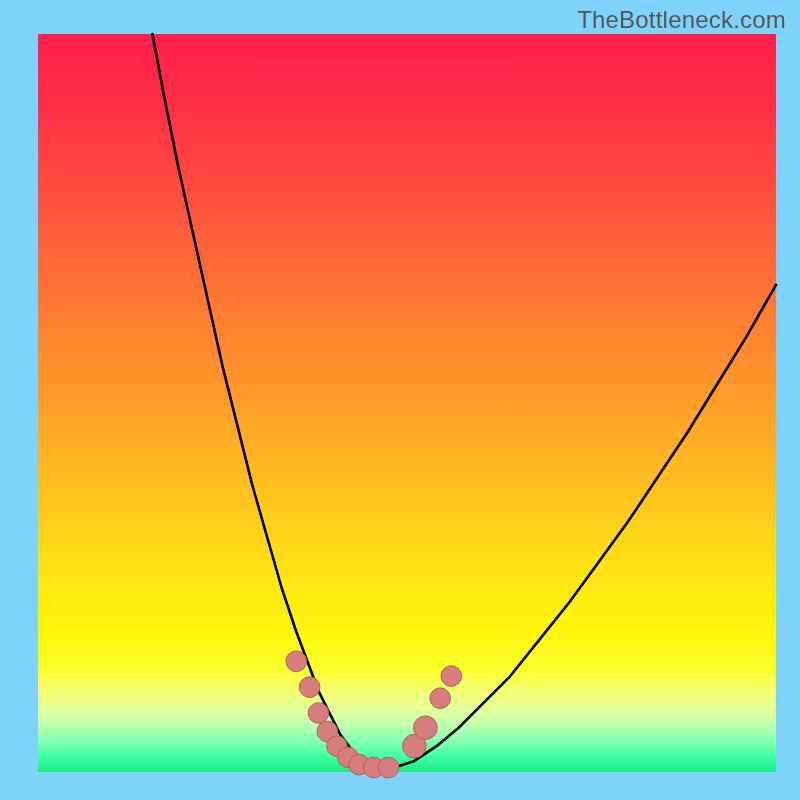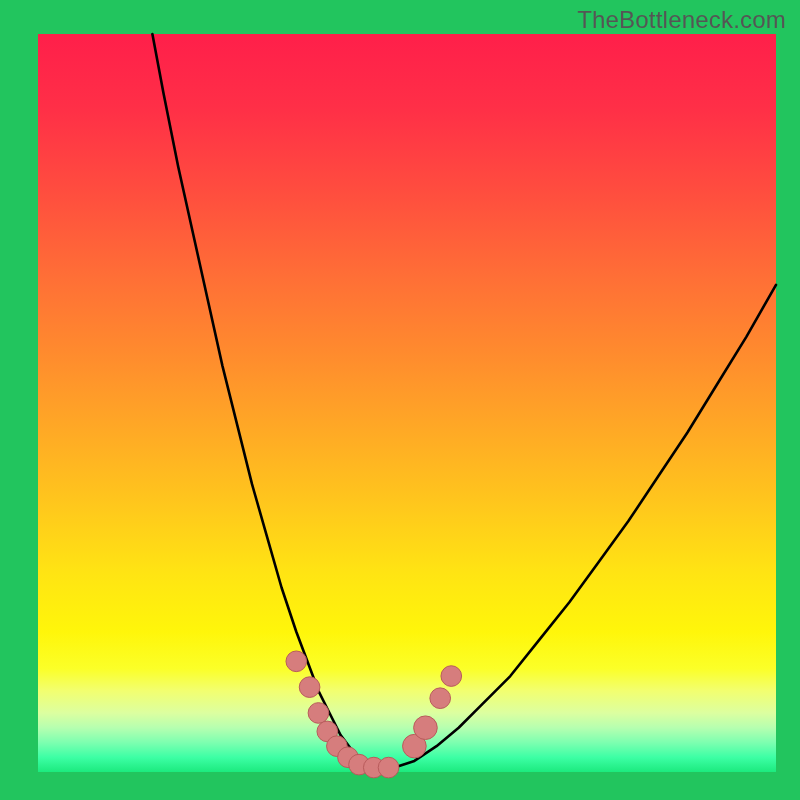--- a/index.html
+++ b/index.html
@@ -10,21 +10,21 @@
     background: #000;
     overflow: hidden;
     font-family: Arial, Helvetica, sans-serif;
   }
   .frame {
     position: absolute;
     left: 0;
     top: 0;
     width: 800px;
     height: 800px;
-    background: #22c55e;
+    background: #7dd3fc;
   }
   .plot-bg {
     position: absolute;
     left: 38px;
     top: 34px;
     width: 738px;
     height: 738px;
     background: linear-gradient(
       to bottom,
       #ff1f4a 0%,

